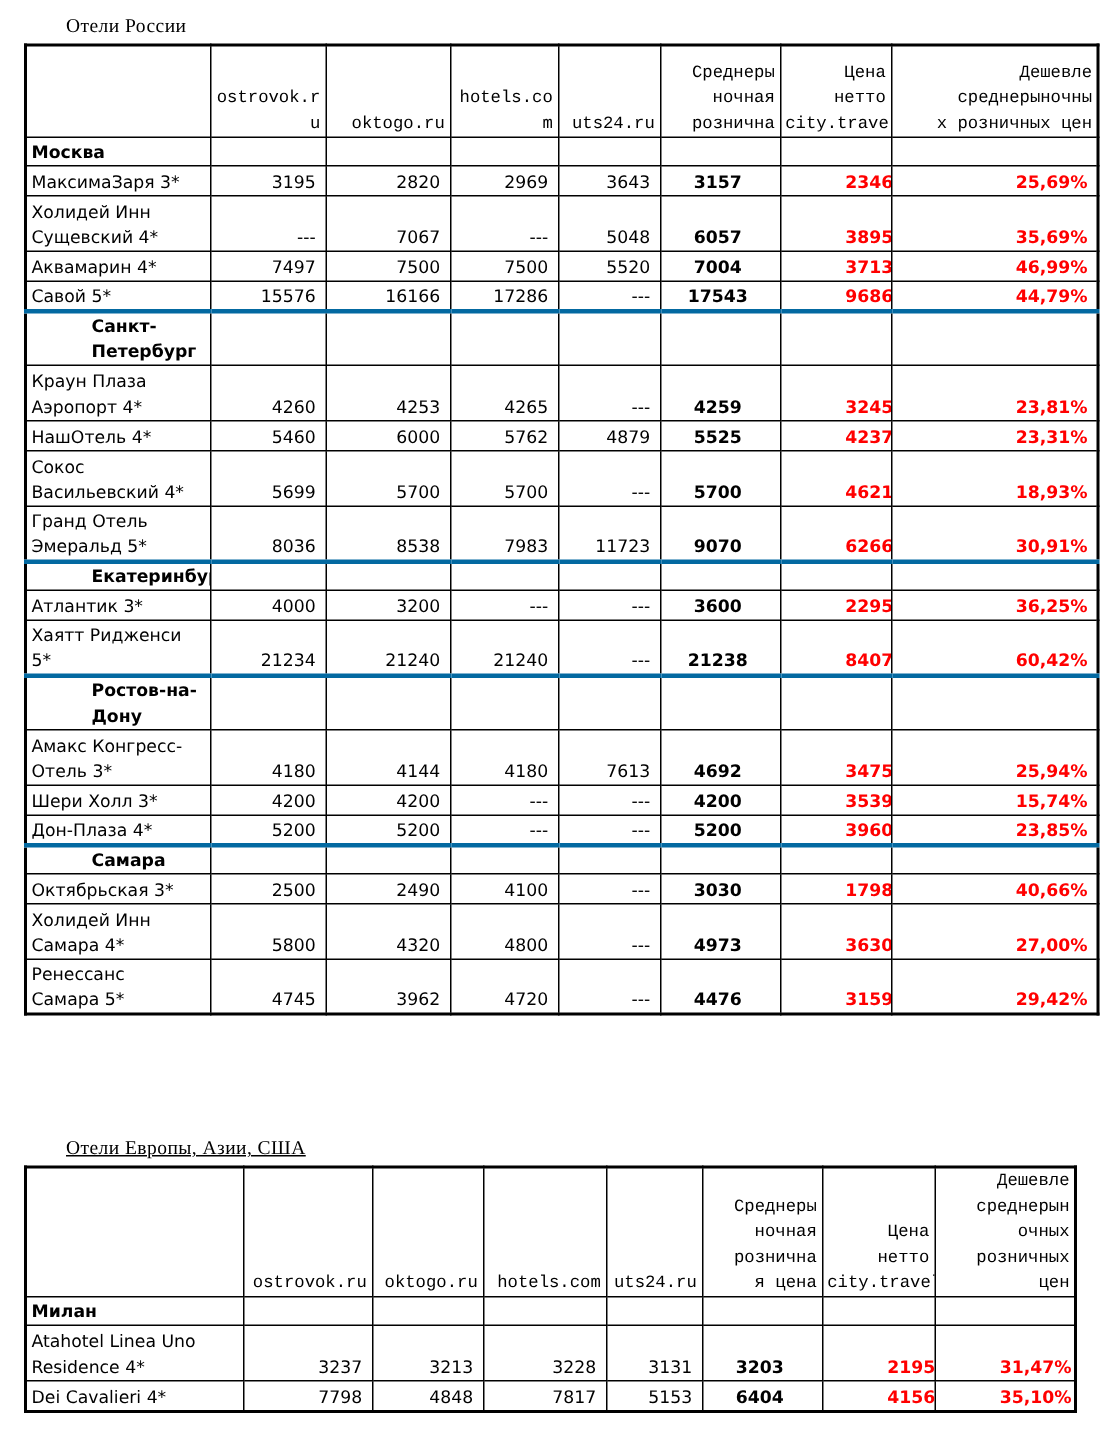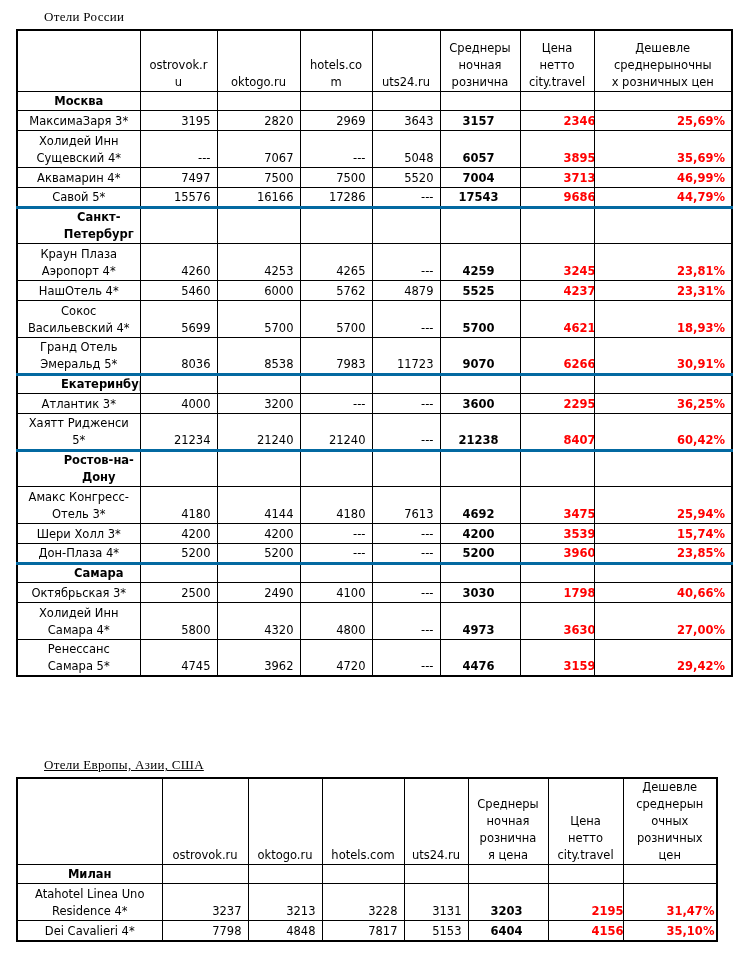--- a/index.html
+++ b/index.html
@@ -1,24 +1,24 @@
 <!DOCTYPE html>
 <html><head>
 <meta charset="utf-8">
 <style>
   html,body{margin:0;padding:0;background:#fff;}
   body{width:734px;height:955px;position:relative;overflow:hidden;font-family:"DejaVu Sans",sans-serif;color:#000;}
   .title{position:absolute;font-family:"Liberation Serif",serif;font-size:13px;letter-spacing:0.3px;}
   table{position:absolute;border-collapse:collapse;table-layout:fixed;font-family:"DejaVu Sans",sans-serif;font-size:11.5px;}
   td{border:1px solid #000;padding:0 3px;vertical-align:bottom;line-height:17px;overflow:hidden;}
-  td.name{text-align:center;}
+  td.name{text-align:left;}
   td.num{text-align:right;padding-right:6px;}
   td.bold{font-weight:bold;text-align:center;}
   td.red{color:#ff0000;font-weight:bold;padding-left:43px;}
-  td.hdr{text-align:center;vertical-align:bottom;line-height:17px;}
+  td.hdr{text-align:right;vertical-align:bottom;line-height:17px;font-family:Liberation Mono, monospace;}
   td.city{font-weight:bold;}
   tr.thick-top td{border-top:3px solid #0369a1;padding-left:43px;}
   .t1{left:16px;top:29px;width:715px;border:2px solid #000;}
   .t2{left:16px;top:777px;width:700px;border:2px solid #000;}
 </style>
 </head>
 <body>
 
 <div class="title" style="left:44px;top:9px;">Отели России</div>
 <table class="t1" id="t1">

